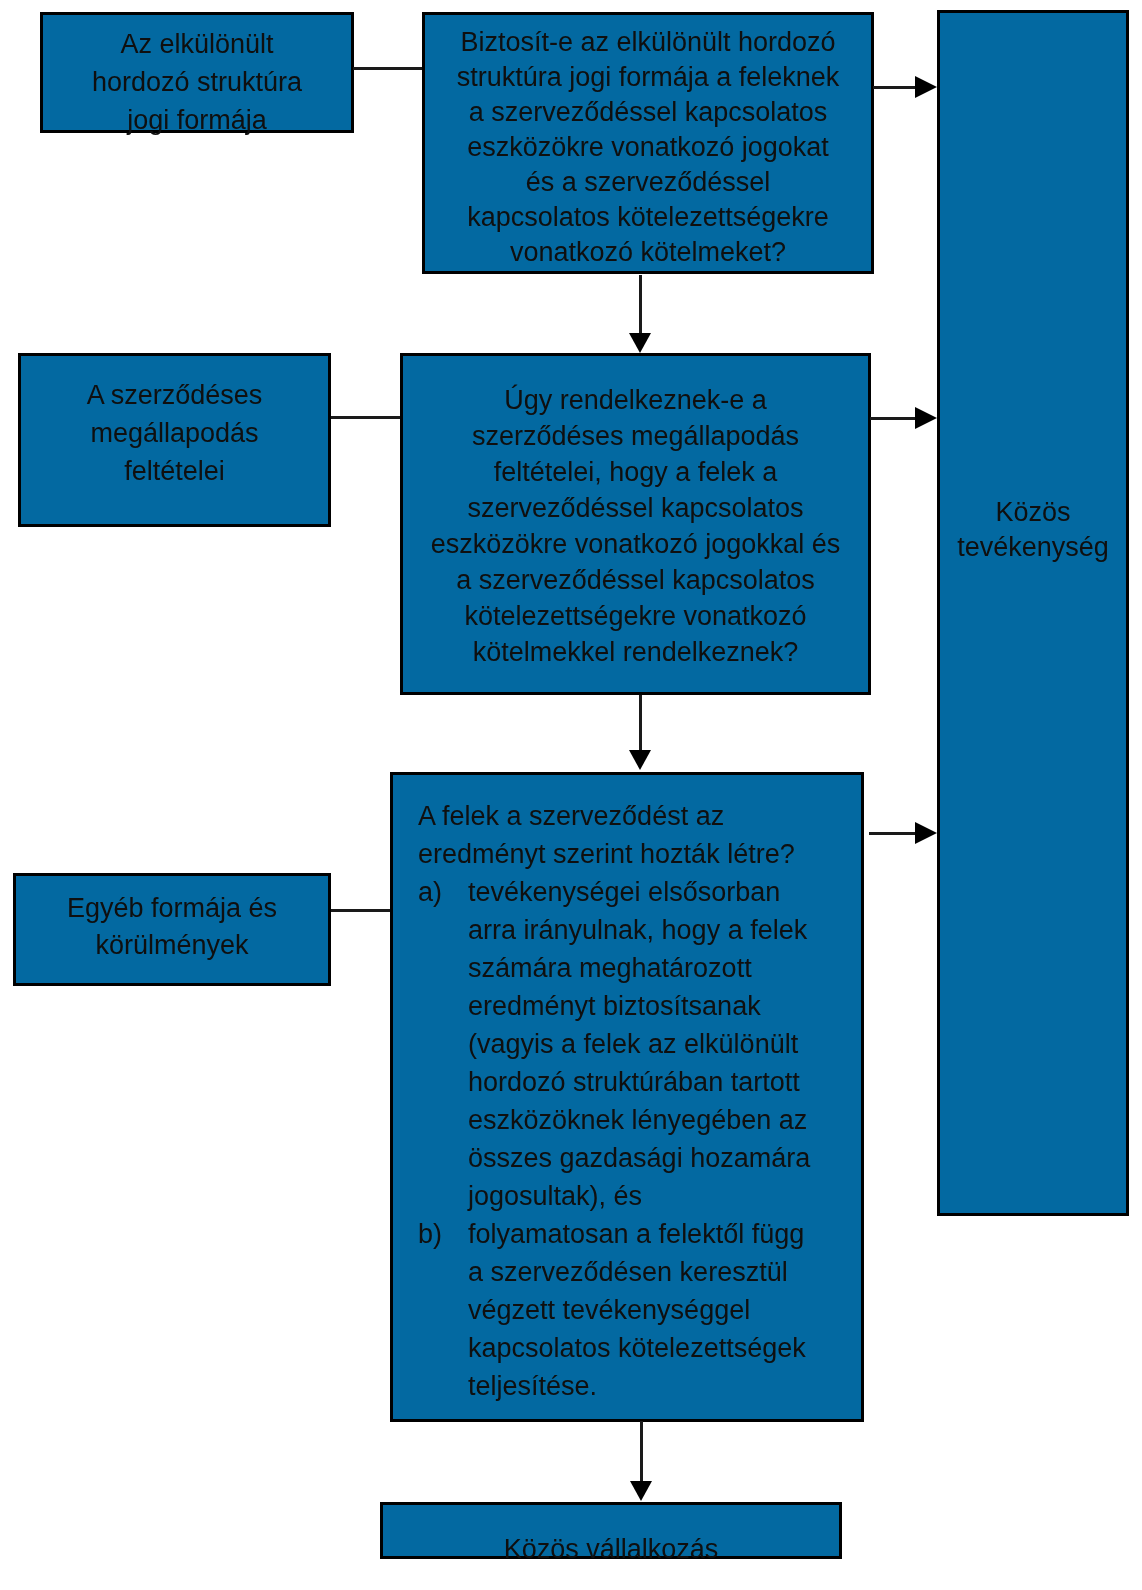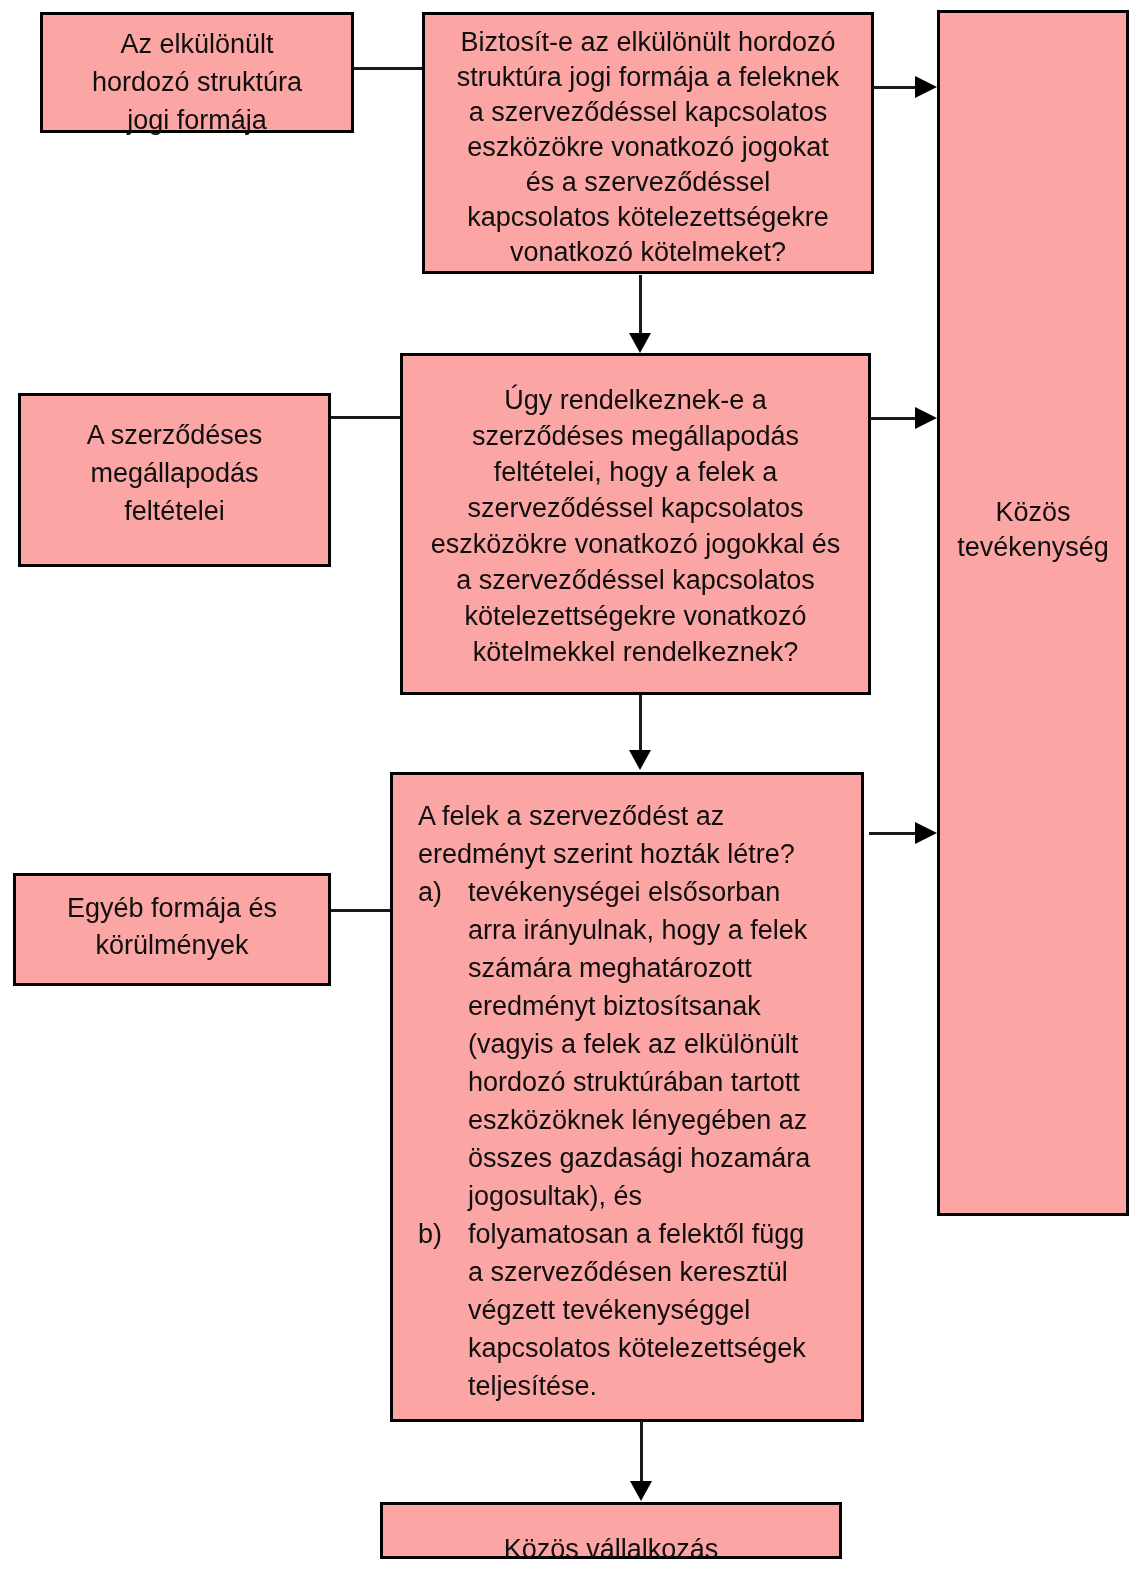--- a/index.html
+++ b/index.html
@@ -8,21 +8,21 @@
     width: 1142px;
     height: 1590px;
     background: #ffffff;
     font-family: "Liberation Sans", sans-serif;
     color: #0f0f0f;
     overflow: hidden;
   }
   .box {
     position: absolute;
     border: 3px solid #000000;
-    background: #fca5a5;
+    background: #0369a1;
     box-sizing: border-box;
     text-align: center;
     white-space: pre-line;
     font-size: 27px;
   }
   .hline, .vline {
     position: absolute;
     background: #1a1a1a;
   }
   .hline { height: 3px; }
@@ -37,21 +37,21 @@
   .head-down {
     position: absolute;
     width: 0; height: 0;
     border-left: 11px solid transparent;
     border-right: 11px solid transparent;
     border-top: 20px solid #000000;
   }
   
   #box-legal-form        { left: 40px;  top: 12px;   width: 314px; height: 121px; padding-top: 10px; line-height: 38px; }
   #box-legal-form-q      { left: 422px; top: 12px;   width: 452px; height: 262px; padding-top: 10px; line-height: 35px; }
-  #box-contract-terms    { left: 18px;  top: 353px;  width: 313px; height: 174px; padding-top: 20px; line-height: 38px; margin-top: 40px; }
+  #box-contract-terms    { left: 18px;  top: 353px;  width: 313px; height: 174px; padding-top: 20px; line-height: 38px; }
   #box-contract-terms-q  { left: 400px; top: 353px;  width: 471px; height: 342px; padding-top: 26px; line-height: 36px; }
   #box-other-facts       { left: 13px;  top: 873px;  width: 318px; height: 113px; padding-top: 14px; line-height: 37px; }
   #box-establishment-q   {
     left: 390px; top: 772px; width: 474px; height: 650px;
     padding: 22px 16px 0 25px;
     text-align: left;
     line-height: 38px;
     white-space: normal;
   }
   #box-establishment-q .intro { white-space: pre-line; margin: 0 0 0 0; }

